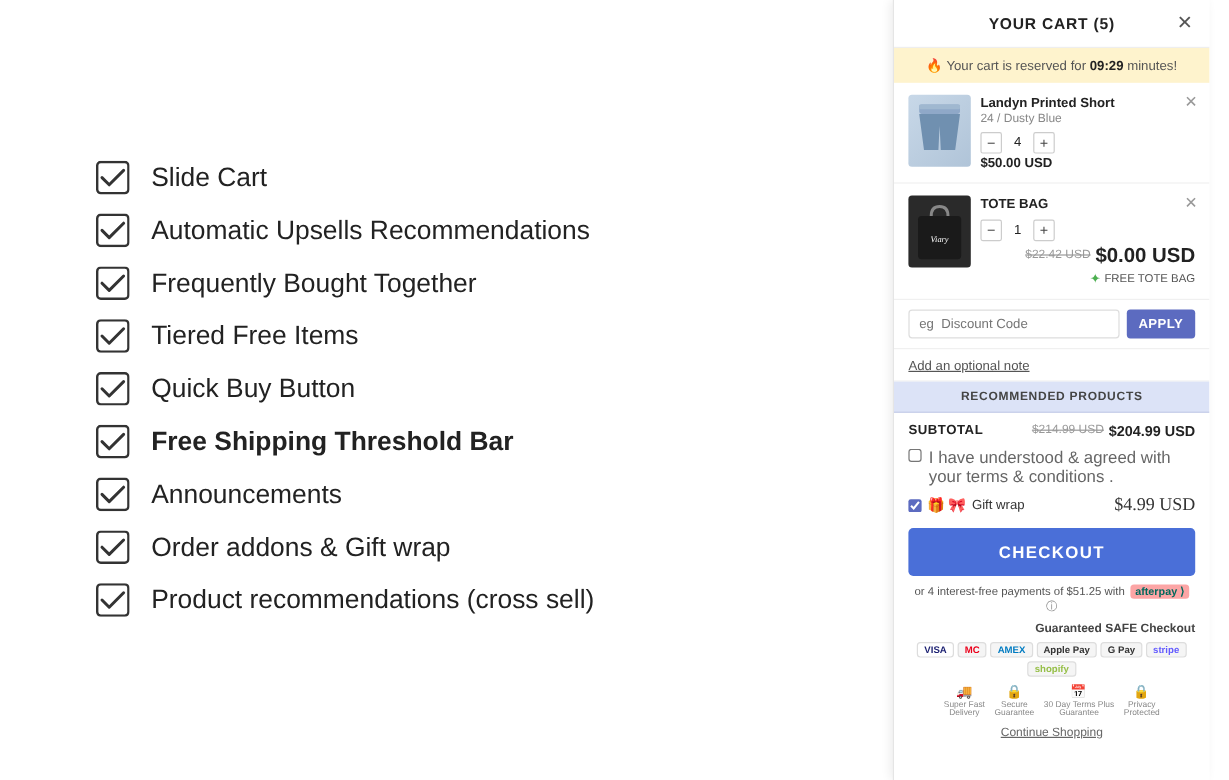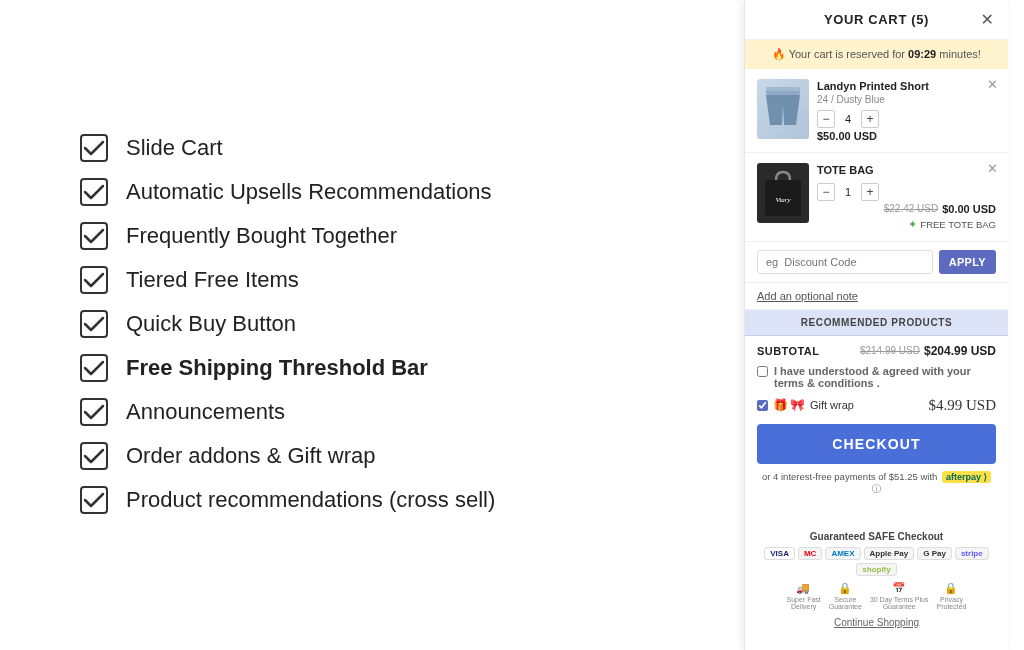--- a/index.html
+++ b/index.html
@@ -302,23 +302,22 @@
       gap: 6px;
       padding: 3px 12px 5px;
     }
     .terms-cb {
       margin-top: 1px;
       width: 11px;
       height: 11px;
       flex-shrink: 0;
     }
     .terms-text {
-      font-size: 11px;
+      font-size: 14px;
       color: #666;
-      font-weight: bold;
     }
 
     
     .giftwrap-row {
       display: flex;
       align-items: center;
       gap: 5px;
       padding: 3px 12px 6px;
     }
     .giftwrap-cb {
@@ -362,37 +361,36 @@
 
     
     .afterpay-row {
       text-align: center;
       font-size: 9.5px;
       color: #555;
       padding: 2px 12px 4px;
     }
     .afterpay-badge {
       display: inline-block;
-      background: #fde047;
+      background: #fca5a5;
       color: #00695c;
       font-size: 9px;
       font-weight: 700;
       padding: 1px 4px;
       border-radius: 3px;
       margin-left: 2px;
     }
 
     
     .safe-checkout {
-      text-align: center;
+      text-align: right;
       font-size: 10px;
       font-weight: 600;
       color: #444;
       padding: 3px 12px 2px;
-      margin-top: 28px;
     }
 
     
     .payment-icons {
       display: flex;
       justify-content: center;
       gap: 3px;
       padding: 3px 12px 3px;
       flex-wrap: wrap;
     }
@@ -559,21 +557,21 @@
       <div class="item-info">
         <div class="item-name">TOTE BAG</div>
         <div class="qty-row">
           <div class="qty-btn">−</div>
           <div class="qty-val">1</div>
           <div class="qty-btn">+</div>
         </div>
         <div class="item-price-row">
           <div style="display:flex;gap:4px;align-items:center;">
             <span class="strikethrough">$22.42 USD</span>
-            <span style="font-size:11px;font-weight:600;color:#222;">$0.00 USD</span>
+            <span style="font-size:17px;font-weight:600;color:#222;">$0.00 USD</span>
           </div>
           <div class="free-tag">
             <span class="free-tag-dot">✦</span>
             <span>FREE TOTE BAG</span>
           </div>
         </div>
       </div>
       <span class="item-remove">✕</span>
     </div>
 

